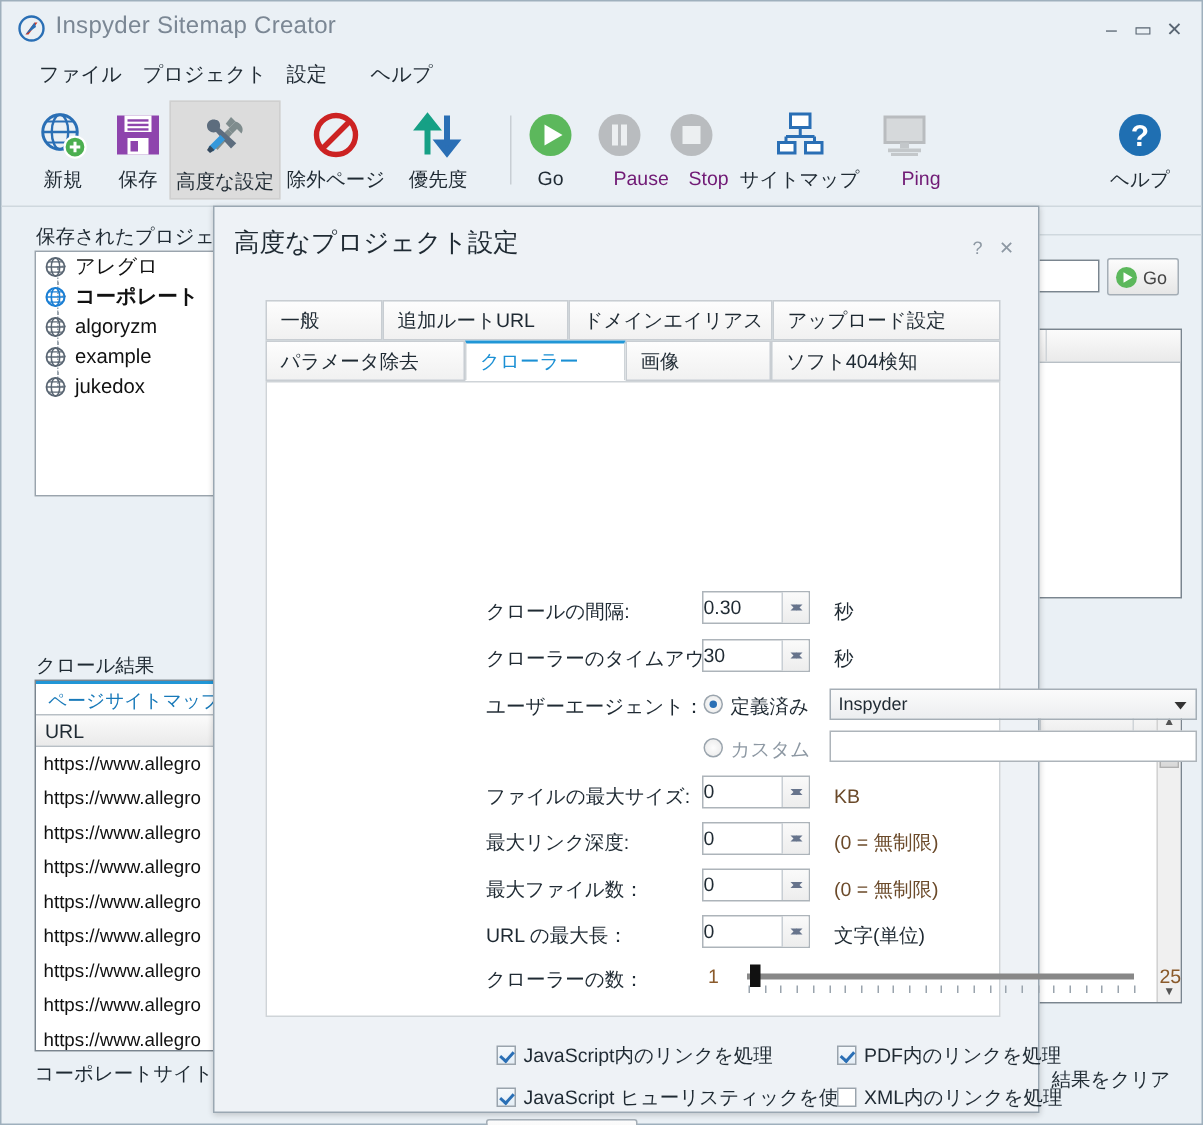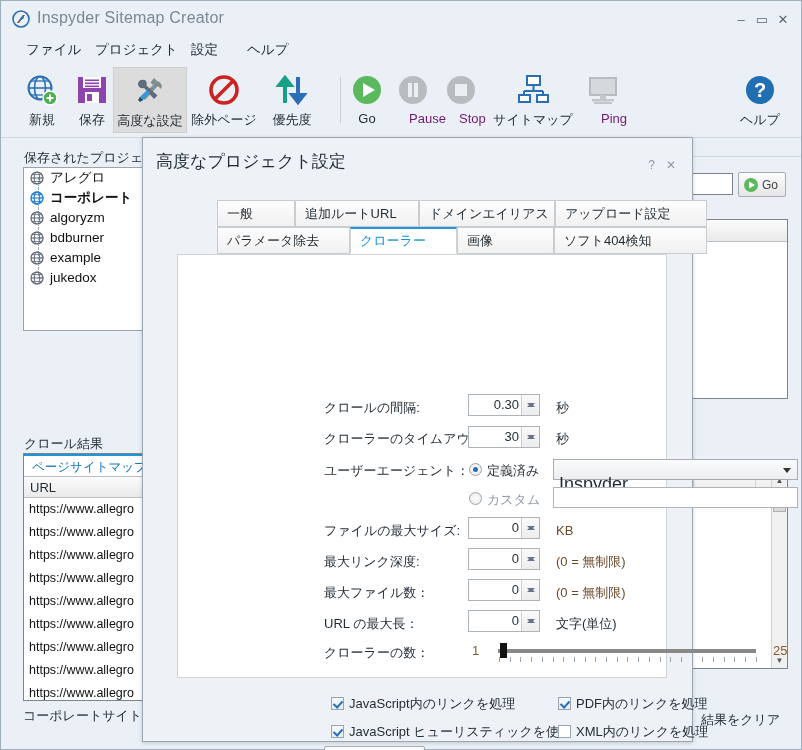--- a/index.html
+++ b/index.html
@@ -301,21 +301,21 @@
     position: absolute; top: 20px;
     font-size: 12px; color: #8d98a3;
     cursor: default;
   }
   #dlg-help { right: 37px; }
   #dlg-close { right: 16px; }
 
   
   #tabstrip {
     position: absolute; left: 34px; top: 62px;
-    width: 490px; height: 55px; margin-left: 40px;
+    width: 490px; height: 55px;
   }
   .tab-row { position: absolute; left: 0; height: 27px; width: 100%; }
   .tab {
     position: absolute; top: 0;
     height: 27px;
     background: linear-gradient(#fdfdfd, #f1f1f1);
     border: 1px solid #c8cdd2;
     box-sizing: border-box;
     font-size: 13px;
     color: #1f2a33;
@@ -355,21 +355,21 @@
   .spin {
     position: absolute;
     width: 72px; height: 22px;
     background: #fff;
     border: 1px solid #adb4ba;
     box-sizing: border-box;
   }
   .spin .val {
     position: absolute; left: 0; top: 2px;
     width: 50px;
-    text-align: right;
+    text-align: left;
     font-size: 13px;
     color: #1f2a33;
   }
   .spin .btns {
     position: absolute; right: 0; top: 0;
     width: 18px; height: 20px;
     border-left: 1px solid #c8ced4;
     box-sizing: border-box;
     background: linear-gradient(#fafafa, #ededed);
   }
@@ -411,22 +411,22 @@
 
   #ua-select {
     position: absolute; left: 410px; top: 321px;
     width: 245px; height: 21px;
     background: linear-gradient(#fbfbfb, #eceef0);
     border: 1px solid #a5aeb6;
     box-sizing: border-box;
     cursor: default;
   }
   #ua-select .sel-txt {
-    position: absolute; left: 5px; top: 14px;
-    font-size: 18px; color: #1f2a33;
+    position: absolute; left: 5px; top: 2px;
+    font-size: 12px; color: #1f2a33;
   }
   #ua-select .sel-arrow {
     position: absolute; right: 6px; top: 8px;
     width: 0; height: 0;
     border-left: 4px solid transparent;
     border-right: 4px solid transparent;
     border-top: 5px solid #333;
   }
   #ua-custom-input {
     position: absolute; left: 410px; top: 349px;
@@ -712,34 +712,20 @@
       <span class="tree-dash" style="left:14px"></span>
       <span class="globe">
         <svg width="14" height="14" viewBox="0 0 14 14">
             <circle cx="7" cy="7" r="6" fill="none" stroke="#5a6673" stroke-width="1.2"></circle>
             <ellipse cx="7" cy="7" rx="2.8" ry="6" fill="none" stroke="#5a6673" stroke-width="1"></ellipse>
             <line x1="1" y1="7" x2="13" y2="7" stroke="#5a6673" stroke-width="1"></line>
             <line x1="2.4" y1="3.6" x2="11.6" y2="3.6" stroke="#5a6673" stroke-width=".8"></line>
             <line x1="2.4" y1="10.4" x2="11.6" y2="10.4" stroke="#5a6673" stroke-width=".8"></line>
           </svg>
       </span>
-      <span>bdburner</span>
-    </div>
-    <div class="tree-item">
-      <span class="tree-vline" style="left:14px"></span>
-      <span class="tree-dash" style="left:14px"></span>
-      <span class="globe">
-        <svg width="14" height="14" viewBox="0 0 14 14">
-            <circle cx="7" cy="7" r="6" fill="none" stroke="#5a6673" stroke-width="1.2"></circle>
-            <ellipse cx="7" cy="7" rx="2.8" ry="6" fill="none" stroke="#5a6673" stroke-width="1"></ellipse>
-            <line x1="1" y1="7" x2="13" y2="7" stroke="#5a6673" stroke-width="1"></line>
-            <line x1="2.4" y1="3.6" x2="11.6" y2="3.6" stroke="#5a6673" stroke-width=".8"></line>
-            <line x1="2.4" y1="10.4" x2="11.6" y2="10.4" stroke="#5a6673" stroke-width=".8"></line>
-          </svg>
-      </span>
       <span>example</span>
     </div>
     <div class="tree-item">
       <span class="tree-vline" style="left:14px;height:10px;top:0"></span>
       <span class="tree-dash" style="left:14px"></span>
       <span class="globe">
         <svg width="14" height="14" viewBox="0 0 14 14">
             <circle cx="7" cy="7" r="6" fill="none" stroke="#5a6673" stroke-width="1.2"></circle>
             <ellipse cx="7" cy="7" rx="2.8" ry="6" fill="none" stroke="#5a6673" stroke-width="1"></ellipse>
             <line x1="1" y1="7" x2="13" y2="7" stroke="#5a6673" stroke-width="1"></line>

